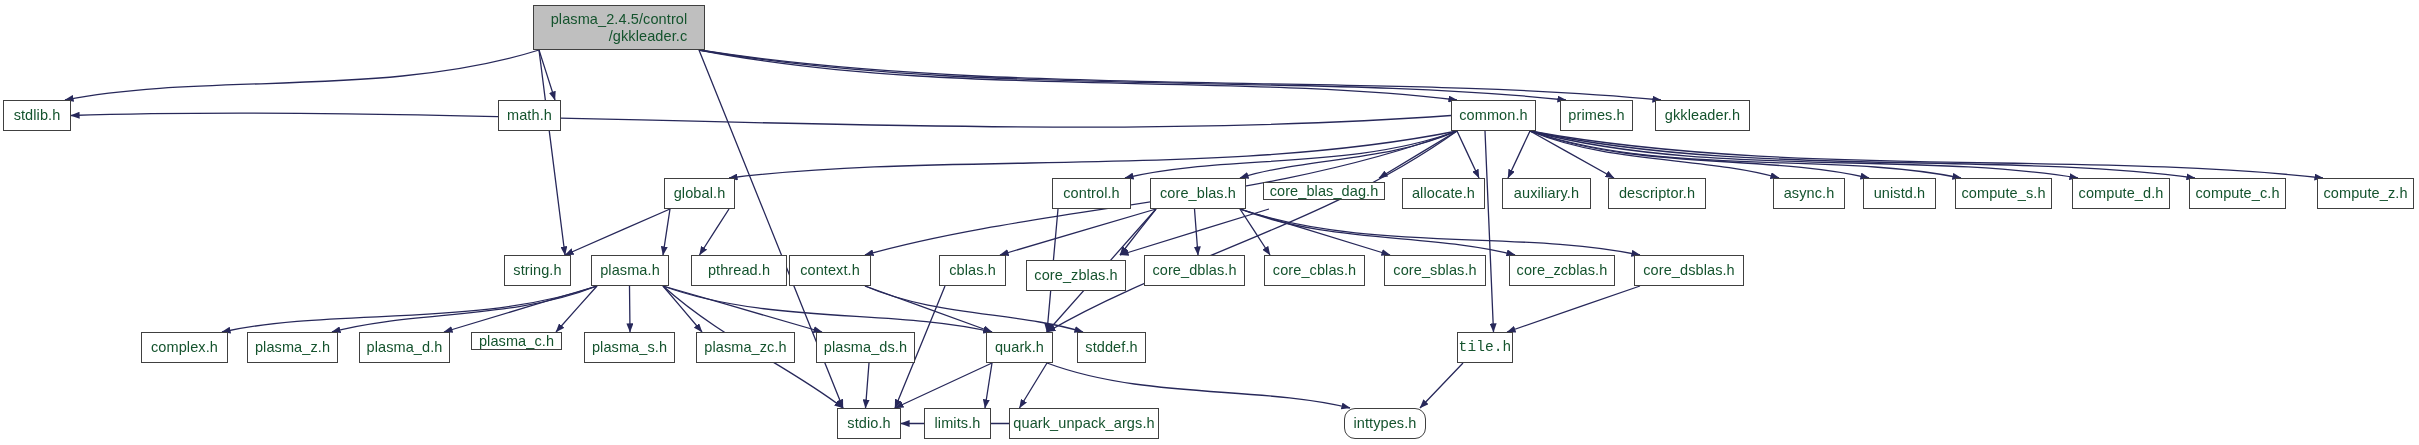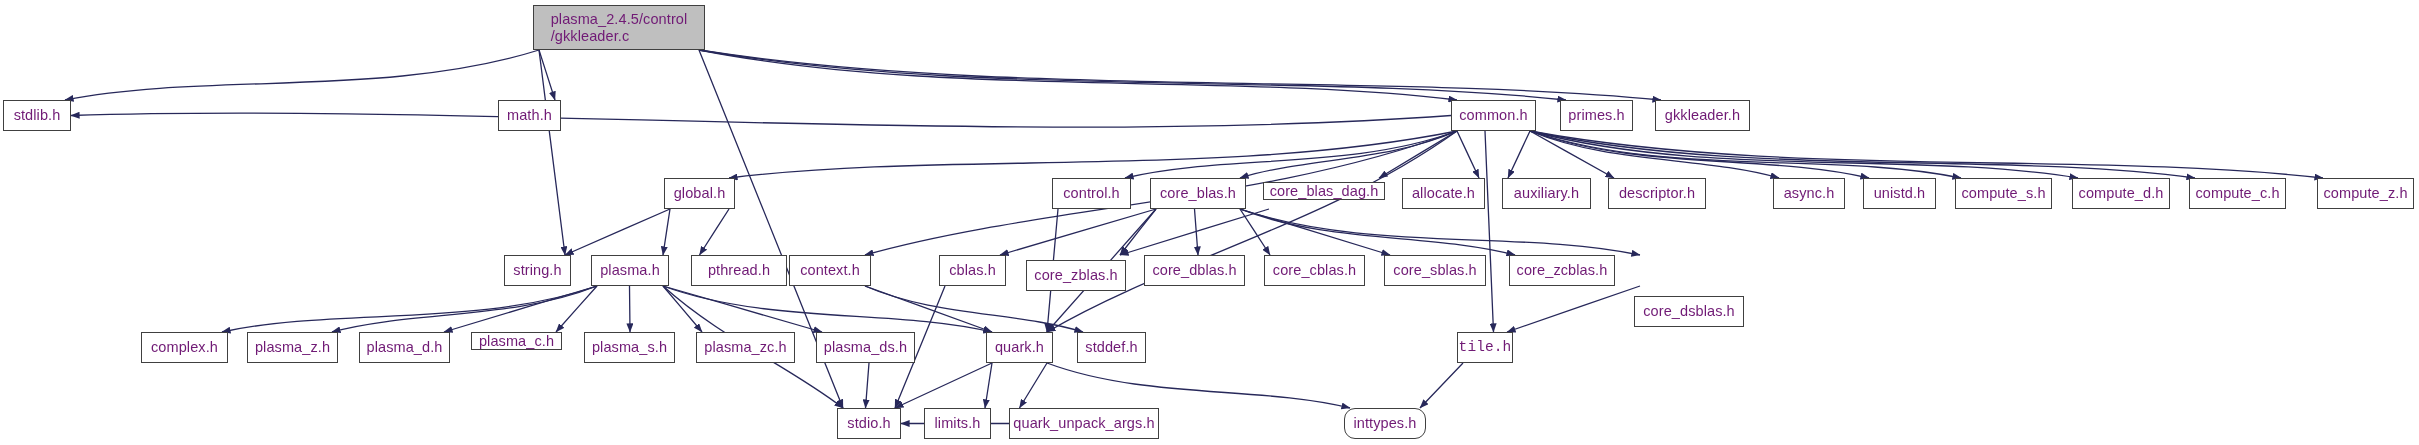--- a/index.html
+++ b/index.html
@@ -23,24 +23,24 @@
     width: 2419px;
     height: 445px;
     pointer-events: none;
   }
   .node {
     position: absolute;
     box-sizing: border-box;
     display: flex;
     align-items: center;
     justify-content: center;
-    text-align: left;
+    text-align: right;
     background: #ffffff;
     border: 1px solid #404040;
-    color: #701a75;
+    color: #14532d;
     font-size: 14.5px;
     line-height: 1.12;
     white-space: pre;
     letter-spacing: 0.1px;
     z-index: 5;
   }
   .node.sys {
     border: 1px solid #404040;
   }
   .node.root {
@@ -143,21 +143,21 @@
       <div class="node sys" style="left: 504px; top: 255px; width: 67px; height: 31px;">string.h</div>
       <div class="node" style="left: 591px; top: 255px; width: 78px; height: 31px;">plasma.h</div>
       <div class="node sys" style="left: 691px; top: 255px; width: 96px; height: 31px;">pthread.h</div>
       <div class="node" style="left: 789px; top: 255px; width: 82px; height: 31px;">context.h</div>
       <div class="node" style="left: 939px; top: 255px; width: 67px; height: 31px;">cblas.h</div>
       <div class="node" style="left: 1026px; top: 260px; width: 100px; height: 31px;">core_zblas.h</div>
       <div class="node" style="left: 1144px; top: 255px; width: 101px; height: 31px;">core_dblas.h</div>
       <div class="node" style="left: 1264px; top: 255px; width: 101px; height: 31px;">core_cblas.h</div>
       <div class="node" style="left: 1384px; top: 255px; width: 102px; height: 31px;">core_sblas.h</div>
       <div class="node" style="left: 1509px; top: 255px; width: 106px; height: 31px;">core_zcblas.h</div>
-      <div class="node" style="left: 1634px; top: 255px; width: 110px; height: 31px; margin-top: 41px;">core_dsblas.h</div>
+      <div class="node" style="left: 1634px; top: 255px; width: 110px; height: 31px;">core_dsblas.h</div>
       <div class="node sys" style="left: 141px; top: 332px; width: 87px; height: 31px;">complex.h</div>
       <div class="node" style="left: 247px; top: 332px; width: 91px; height: 31px;">plasma_z.h</div>
       <div class="node" style="left: 359px; top: 332px; width: 91px; height: 31px;">plasma_d.h</div>
       <div class="node" style="left: 471px; top: 332px; width: 91px; height: 18px;">plasma_c.h</div>
       <div class="node" style="left: 584px; top: 332px; width: 91px; height: 31px;">plasma_s.h</div>
       <div class="node" style="left: 696px; top: 332px; width: 99px; height: 31px;">plasma_zc.h</div>
       <div class="node" style="left: 816px; top: 332px; width: 99px; height: 31px;">plasma_ds.h</div>
       <div class="node" style="left: 986px; top: 332px; width: 67px; height: 31px;">quark.h</div>
       <div class="node sys" style="left: 1077px; top: 332px; width: 69px; height: 31px;">stddef.h</div>
       <div class="node" style="left: 1457px; top: 332px; width: 56px; height: 31px; font-family: Liberation Mono, monospace;">tile.h</div>

